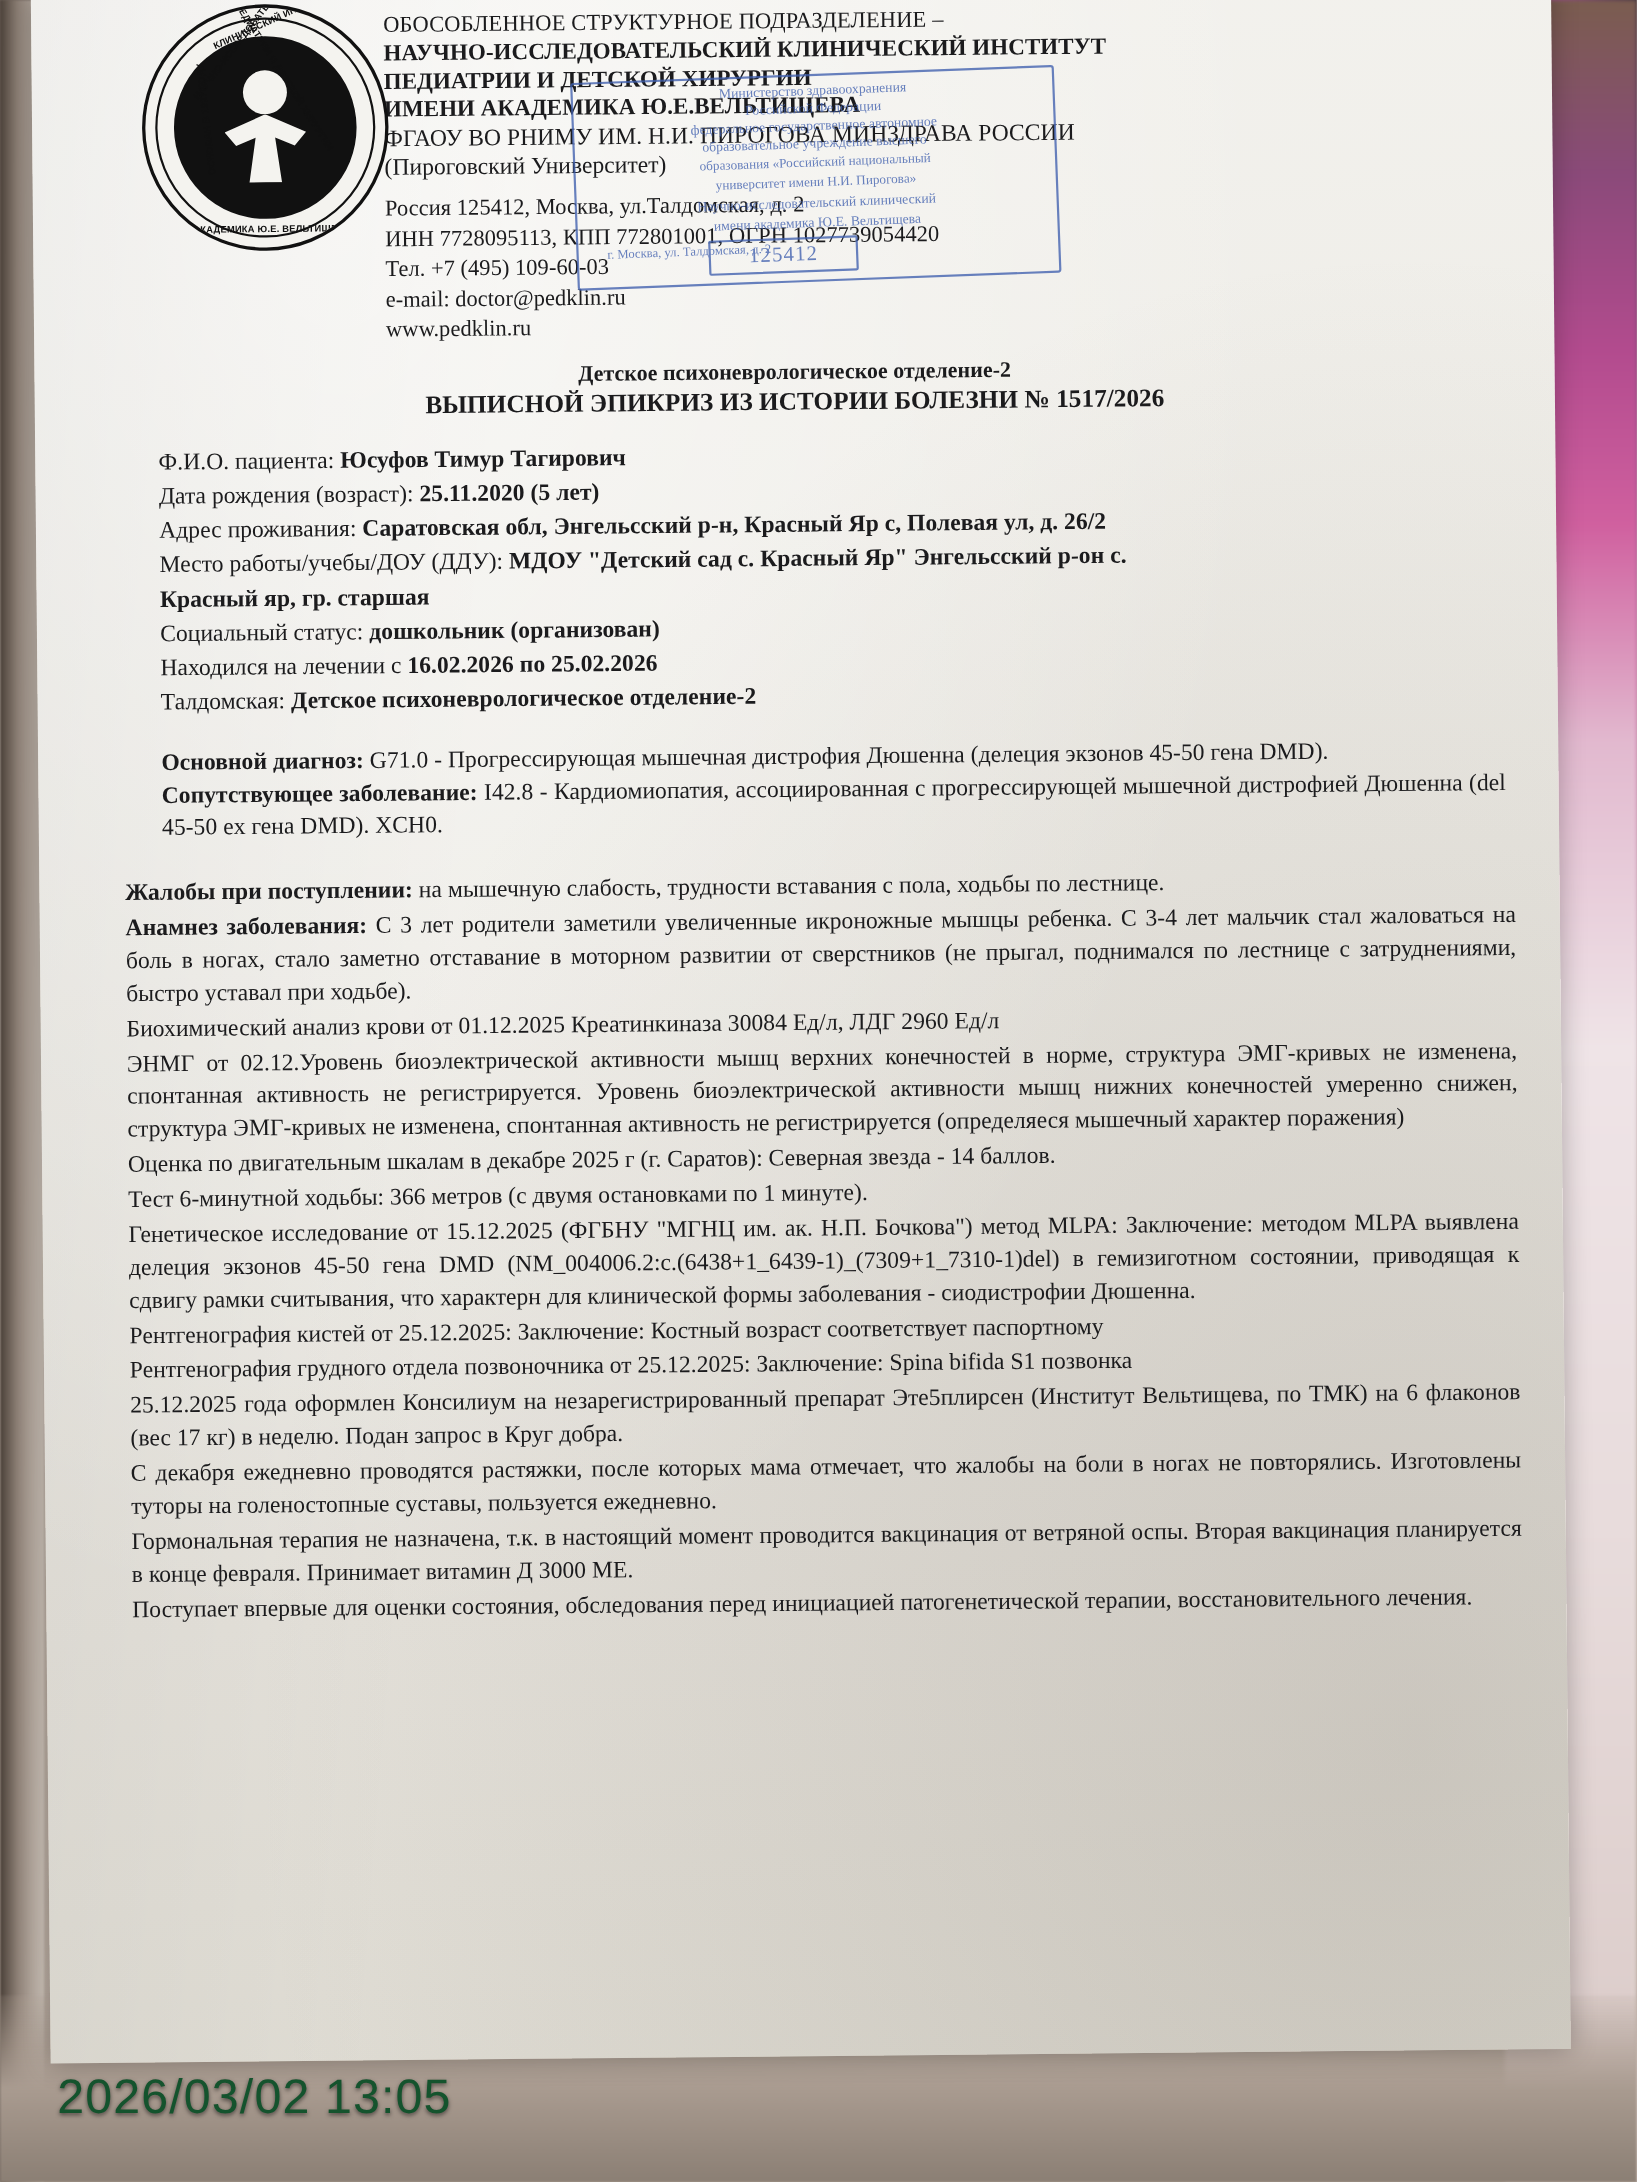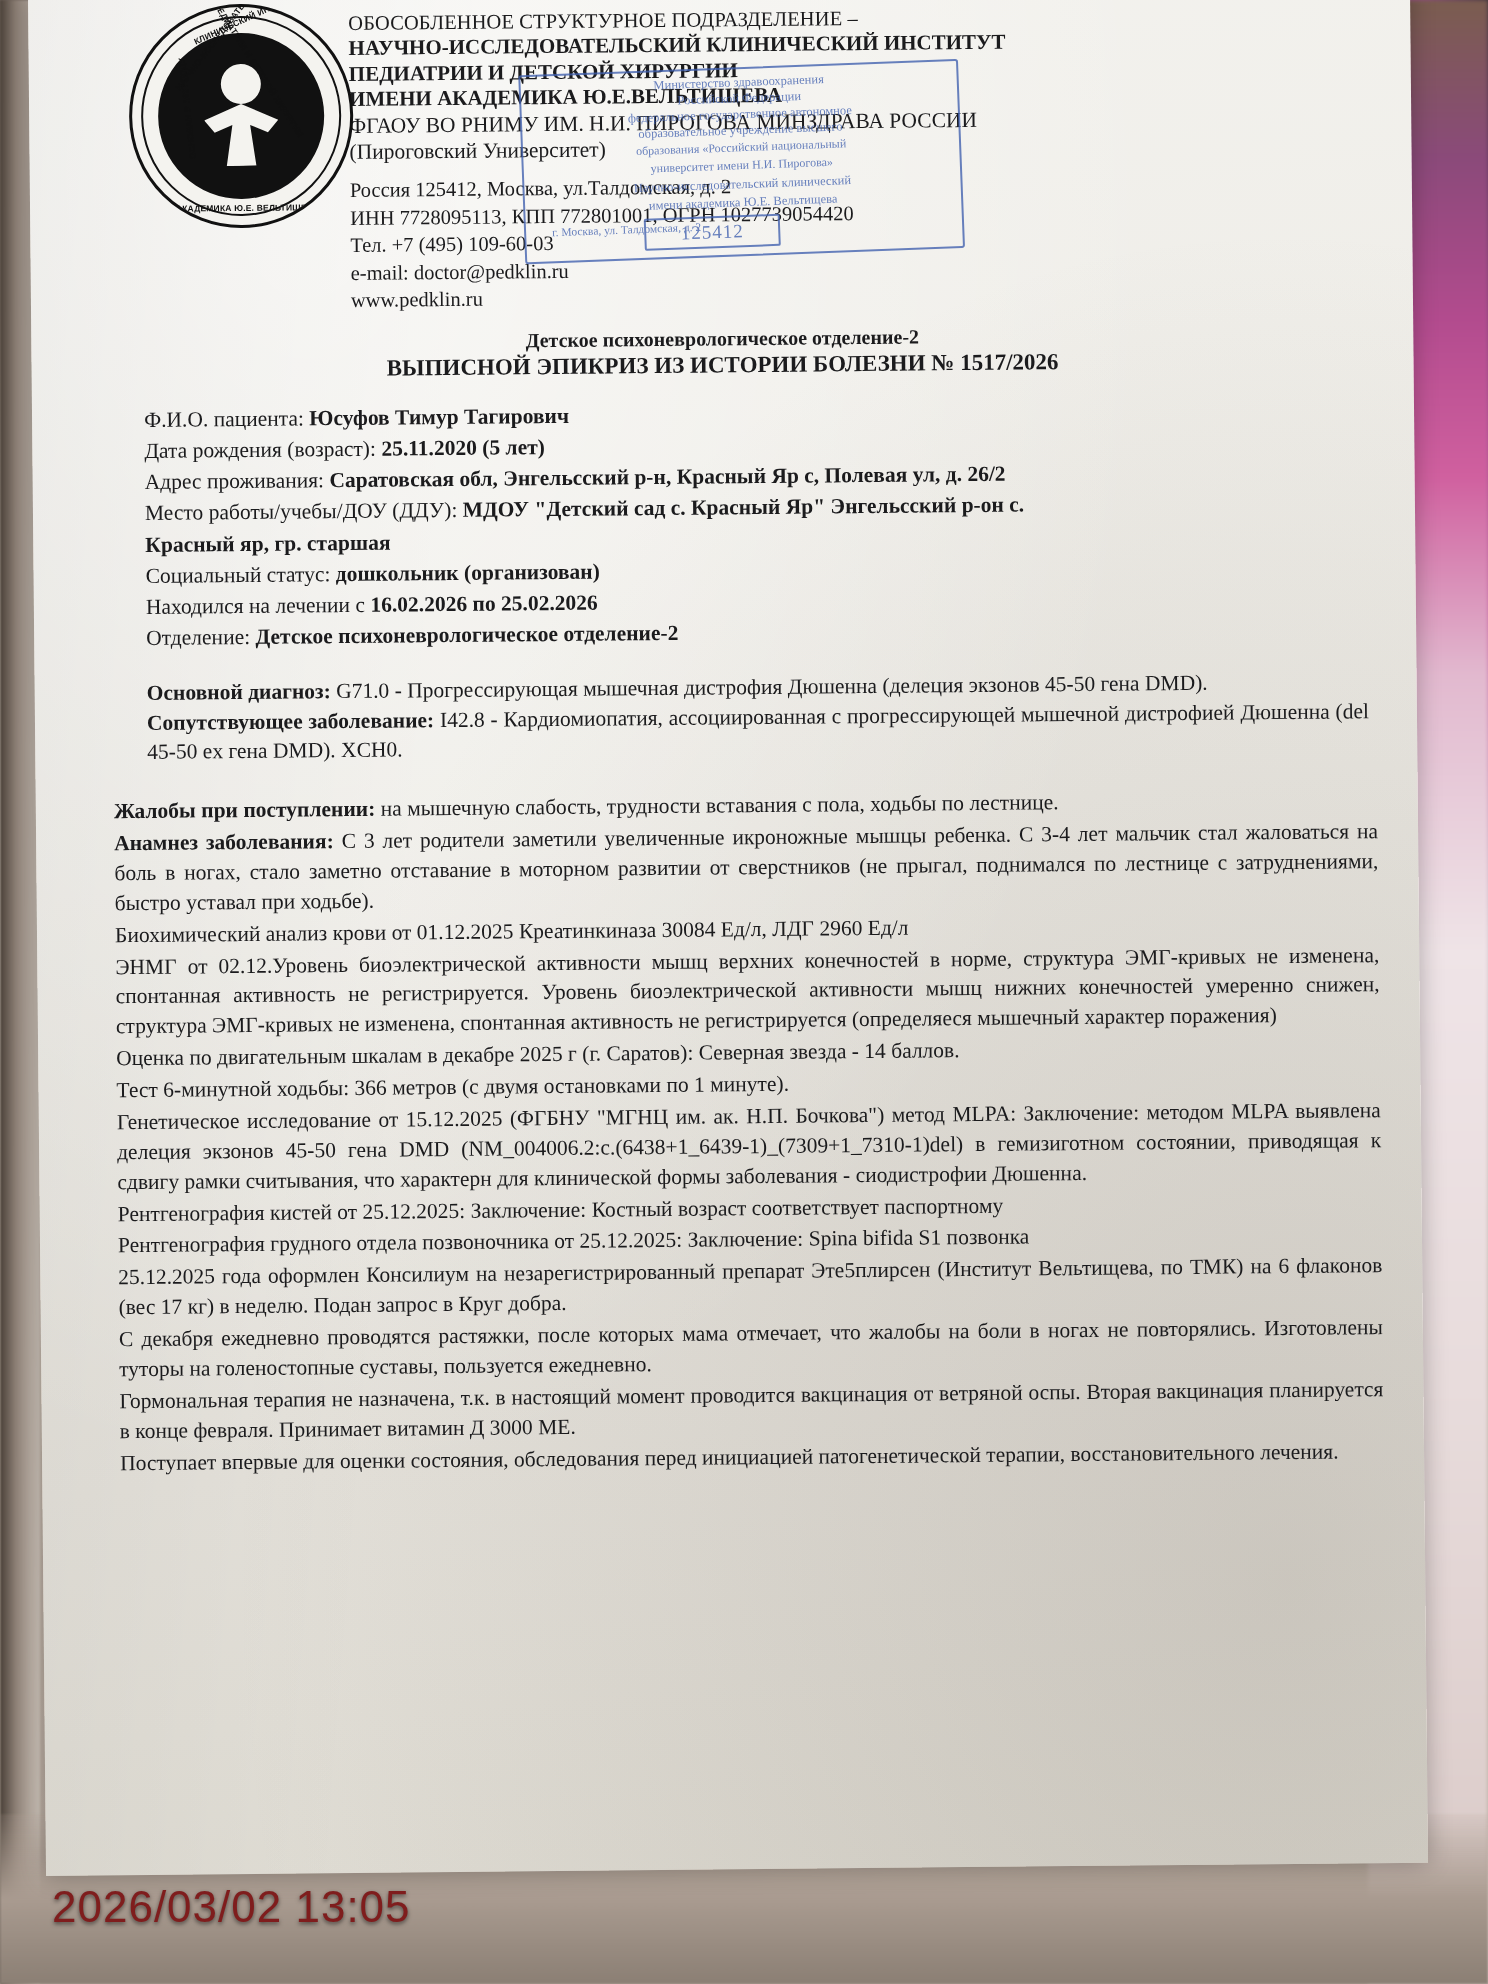--- a/index.html
+++ b/index.html
@@ -136,21 +136,21 @@
   .block .row{margin-bottom:2px;}
   .b{font-weight:bold;}
   .diag{margin:26px 48px 0 112px;font-size:21.5px;line-height:1.36;text-align:justify;}
   .body-text{margin:30px 40px 0 78px;font-size:21.5px;line-height:1.39;text-align:justify;}
   .body-text p{margin:0 0 2px 0;}
 
   
   .timestamp{
     position:absolute;left:52px;bottom:52px;z-index:20;
     font-family:"Liberation Sans",sans-serif;
-    font-size:44px;color:#7f1d1d;letter-spacing:1px;
+    font-size:44px;color:#14532d;letter-spacing:1px;
     text-shadow:0 2px 4px rgba(0,0,0,.55);
   }
 </style>
 </head>
 <body>
 
 <div class="photo-bg"></div>
 <div class="left-strip"></div>
 <div class="right-strip"></div>
 <div class="bottom-strip"></div>
@@ -229,21 +229,21 @@
       <div class="row b">Красный яр, гр. старшая</div>
       <div class="row">
         <span>Социальный статус:</span>
         <span class="b">дошкольник (организован)</span>
       </div>
       <div class="row">
         <span>Находился на лечении с</span>
         <span class="b">16.02.2026 по 25.02.2026</span>
       </div>
       <div class="row">
-        <span>Отделение:</span>
+        <span>Талдомская:</span>
         <span class="b">Детское психоневрологическое отделение-2</span>
       </div>
     </div>
 
     <div class="diag">
       <div>
         <span class="b">Основной диагноз:</span>
         <span>G71.0 - Прогрессирующая мышечная дистрофия Дюшенна (делеция экзонов 45-50 гена DMD).</span>
       </div>
       <div>

